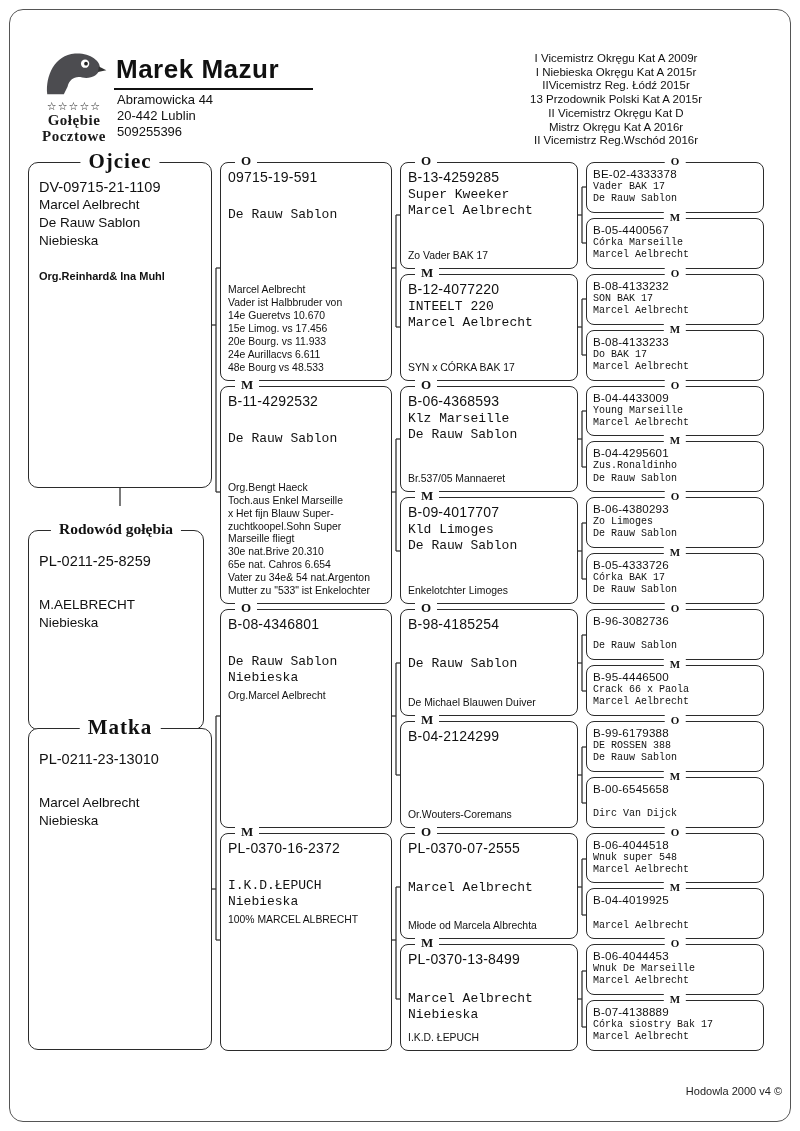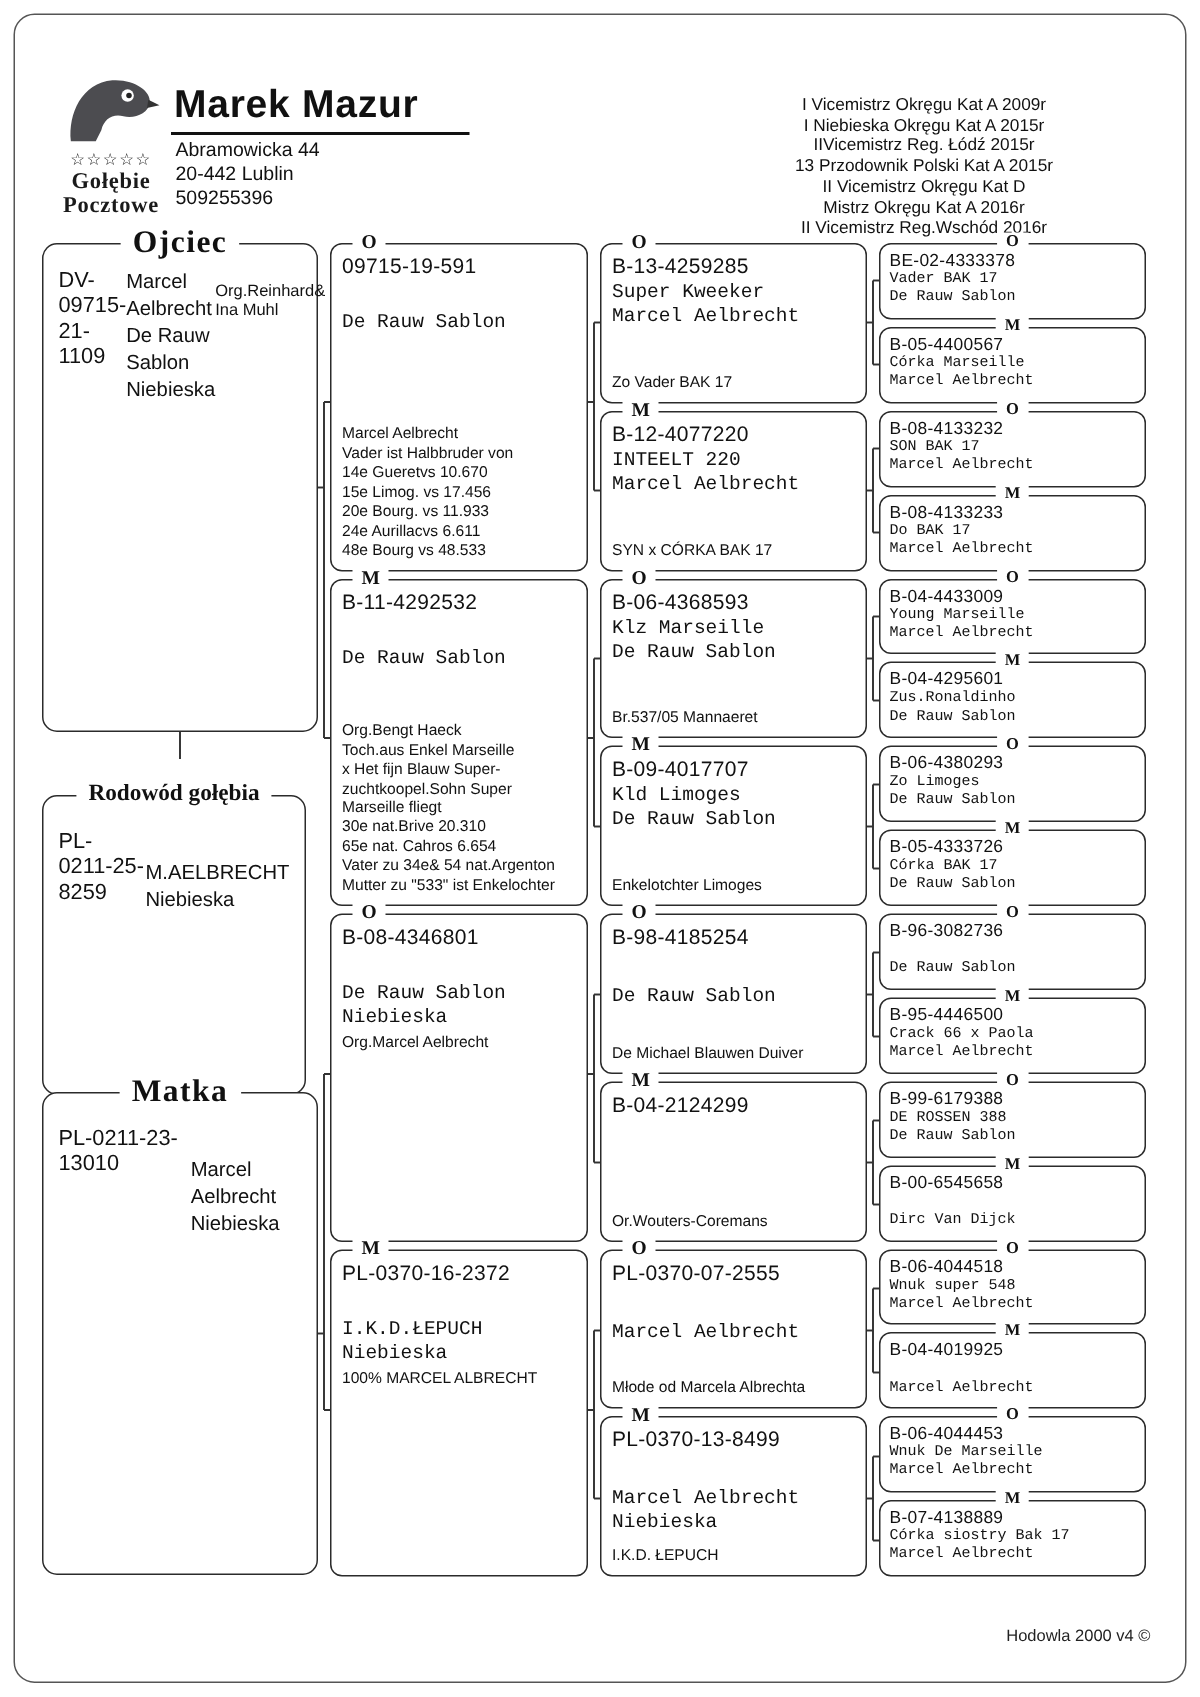--- a/index.html
+++ b/index.html
@@ -10,21 +10,21 @@
 
   
   .logo{position:absolute;left:34px;top:48px;width:80px;text-align:center;
         font-family:"Liberation Serif",serif;font-weight:bold;color:#1a1a1a;}
   .logo .stars{font-size:11px;letter-spacing:1px;line-height:12px;font-weight:normal;}
   .logo .lname{font-size:15px;line-height:16px;letter-spacing:.5px;}
   .owner{position:absolute;left:114px;top:54px;}
   .owner-name{font-size:26px;font-weight:bold;letter-spacing:.5px;display:inline-block;
         border-bottom:2.5px solid #111;padding:0 34px 3px 2px;}
   .owner-address{margin-top:2px;font-size:13px;line-height:16px;padding-left:3px;}
-  .ach{position:absolute;left:468px;top:64px;width:296px;text-align:center;
+  .ach{position:absolute;left:468px;top:52px;width:296px;text-align:center;
         font-size:11.5px;line-height:13.7px;}
 
   
   .tree{position:absolute;left:220px;top:162px;width:544px;height:889px;
         display:grid;grid-template-columns:172px 178px 178px;
         grid-template-rows:repeat(16,1fr);gap:5px 8px;}
   .pbox{position:relative;border:1.4px solid #2b2b2b;border-radius:8px;background:#fff;
         padding:6px 7px 5px;display:flex;flex-direction:column;box-sizing:border-box;}
   .sex{position:absolute;top:-9px;left:14px;background:#fff;padding:0 6px;
         font-family:"Liberation Serif",serif;font-weight:bold;font-size:13px;line-height:14px;}
@@ -35,35 +35,35 @@
   .gap3{margin-top:24px;}
   .note{font-size:10.4px;line-height:12.9px;white-space:pre-line;}
   .pin{margin-top:auto;}
   .after{margin-top:4px;}
   .g4{padding:4px 6px 3px;}
   .g4 .ring{font-size:11.6px;line-height:13px;}
   .g4 .lines{font-size:10px;line-height:12.2px;white-space:pre-line;margin-top:1px;font-family:Liberation Mono, monospace;}
 
   
   .mainbox{position:absolute;border:1.4px solid #2b2b2b;border-radius:10px;background:#fff;
-        padding:16px 10px 6px;display:flex;flex-direction:row;box-sizing:border-box;}
+        padding:16px 10px 6px;display:flex;flex-direction:column;box-sizing:border-box;}
   .boxtitle{position:absolute;left:50%;transform:translateX(-50%);background:#fff;
         padding:0 8px;white-space:nowrap;font-family:"Liberation Serif",serif;font-weight:bold;}
   .boxtitle.big{font-size:21px;top:-14px;letter-spacing:1px;}
   .boxtitle.small{font-size:15.5px;top:-11px;}
   .main-ring{font-size:14.5px;line-height:17px;}
   .mlines{font-size:13.5px;line-height:18px;white-space:pre-line;}
   .mt6{margin-top:6px;}
   .mt26{margin-top:26px;}
-  .mainbox .note{font-size:11px;line-height:13px;margin-top:9px;}
+  .mainbox .note{font-size:11px;line-height:13px;margin-top:20px;font-weight:bold;}
 
   .connectors{position:absolute;left:0;top:0;pointer-events:none;}
   .connectors line{stroke:#333;stroke-width:1.3;}
 
-  .footer{position:absolute;right:33px;bottom:34px;font-size:11px;color:#222;}
+  .footer{position:absolute;right:18px;bottom:34px;font-size:11px;color:#222;}
 </style>
 </head>
 <body>
 
 <div class="page">
   <div class="outer-border"></div>
 
   <div class="logo">
     <svg viewBox="0 0 70 52" width="66" height="48">
       <path d="M6 50 C4 30 14 8 36 6 C52 5 64 14 63 22 C62 30 52 34 44 32 C36 30 30 34 28 42 L24 50 Z" fill="#4c4c50"></path>

